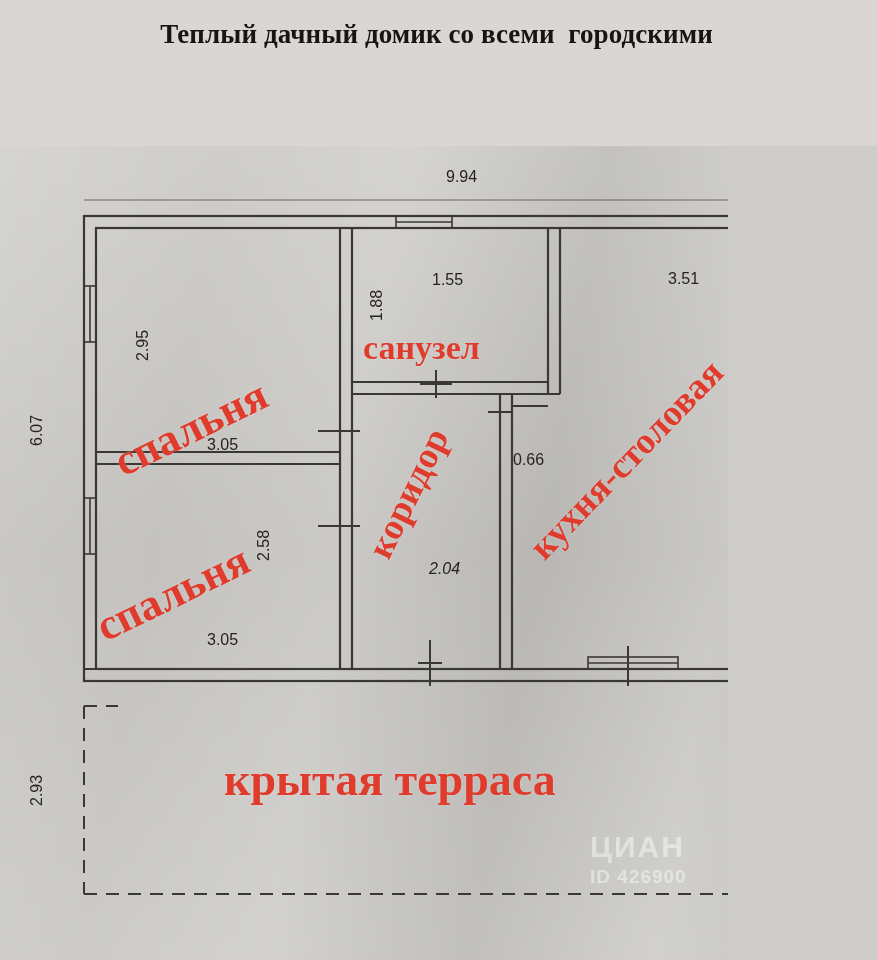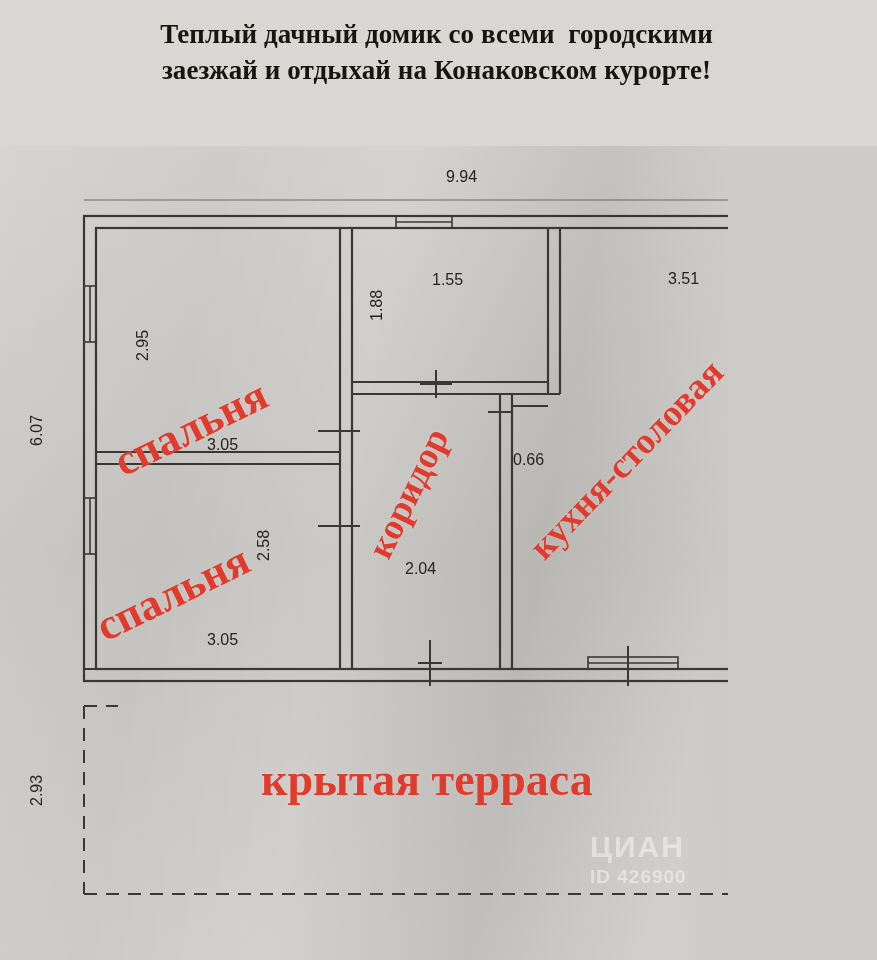--- a/index.html
+++ b/index.html
@@ -95,21 +95,20 @@
   #watermark .wm-main { font-size: 30px; }
   #watermark .wm-sub { font-size: 19px; letter-spacing: 1px; margin-top: 2px; }
 </style>
 </head>
 <body>
 
 <div id="page">
 
   <div id="header">
     <div class="line">Теплый дачный домик со всеми  городскими</div>
-    <div class="line">заезжай и отдыхай на Конаковском курорте!</div>
   </div>
 
   <div id="plan">
     <div class="paper"></div>
 
     <svg width="877" height="814" viewBox="0 0 877 814">
       <g stroke="#3a3834" fill="none" stroke-width="2.2">
 
         <rect x="84" y="70" width="745" height="465"></rect>
         <rect x="96" y="82" width="721" height="441"></rect>
@@ -181,34 +180,35 @@
     <div class="dim vert" style="left:134px; top:215px;">2.95</div>
     <div class="dim" style="left:207px; top:290px;">3.05</div>
 
     <div class="dim vert" style="left:255px; top:415px;">2.58</div>
     <div class="dim" style="left:207px; top:485px;">3.05</div>
 
     <div class="dim" style="left:432px; top:125px;">1.55</div>
     <div class="dim vert" style="left:368px; top:175px;">1.88</div>
 
     <div class="dim" style="left:513px; top:264px;margin-top:41px;">0.66</div>
-    <div class="dim" style="left:405px; top:414px;">2.04</div>
+    <div class="dim" style="left:429px; top:414px;font-style:italic;">2.04</div>
 
     <div class="dim" style="left:668px; top:124px;">3.51</div>
     <div class="dim vert" style="left:784px; top:275px;">5.53</div>
 
     <div class="redlabel" style="left:128px; top:290px; font-size:44px; transform:rotate(-26deg); transform-origin:left bottom;">спальня</div>
 
     <div class="redlabel" style="left:110px; top:455px; font-size:44px; transform:rotate(-26deg); transform-origin:left bottom;">спальня</div>
 
+    <div class="redlabel" style="left:363px; top:183px; font-size:34px;">санузел</div>
 
     <div class="redlabel" style="left:358px; top:400px; font-size:37px; transform:rotate(-64deg); transform-origin:left top;">коридор</div>
 
     <div class="redlabel" style="left:520px; top:392px; font-size:37px; transform:rotate(-46deg); transform-origin:left top;">кухня-столовая</div>
 
-    <div class="redlabel" style="left:224px; top:607px; font-size:46px;margin-left:37px;">крытая терраса</div>
+    <div class="redlabel" style="left:224px; top:607px; font-size:46px;">крытая терраса</div>
 
     <div id="watermark" style="left:590px; top:684px;">
       <div class="wm-main">ЦИАН</div>
       <div class="wm-sub">ID 426900</div>
     </div>
   </div>
 </div>
 
 </body></html>

